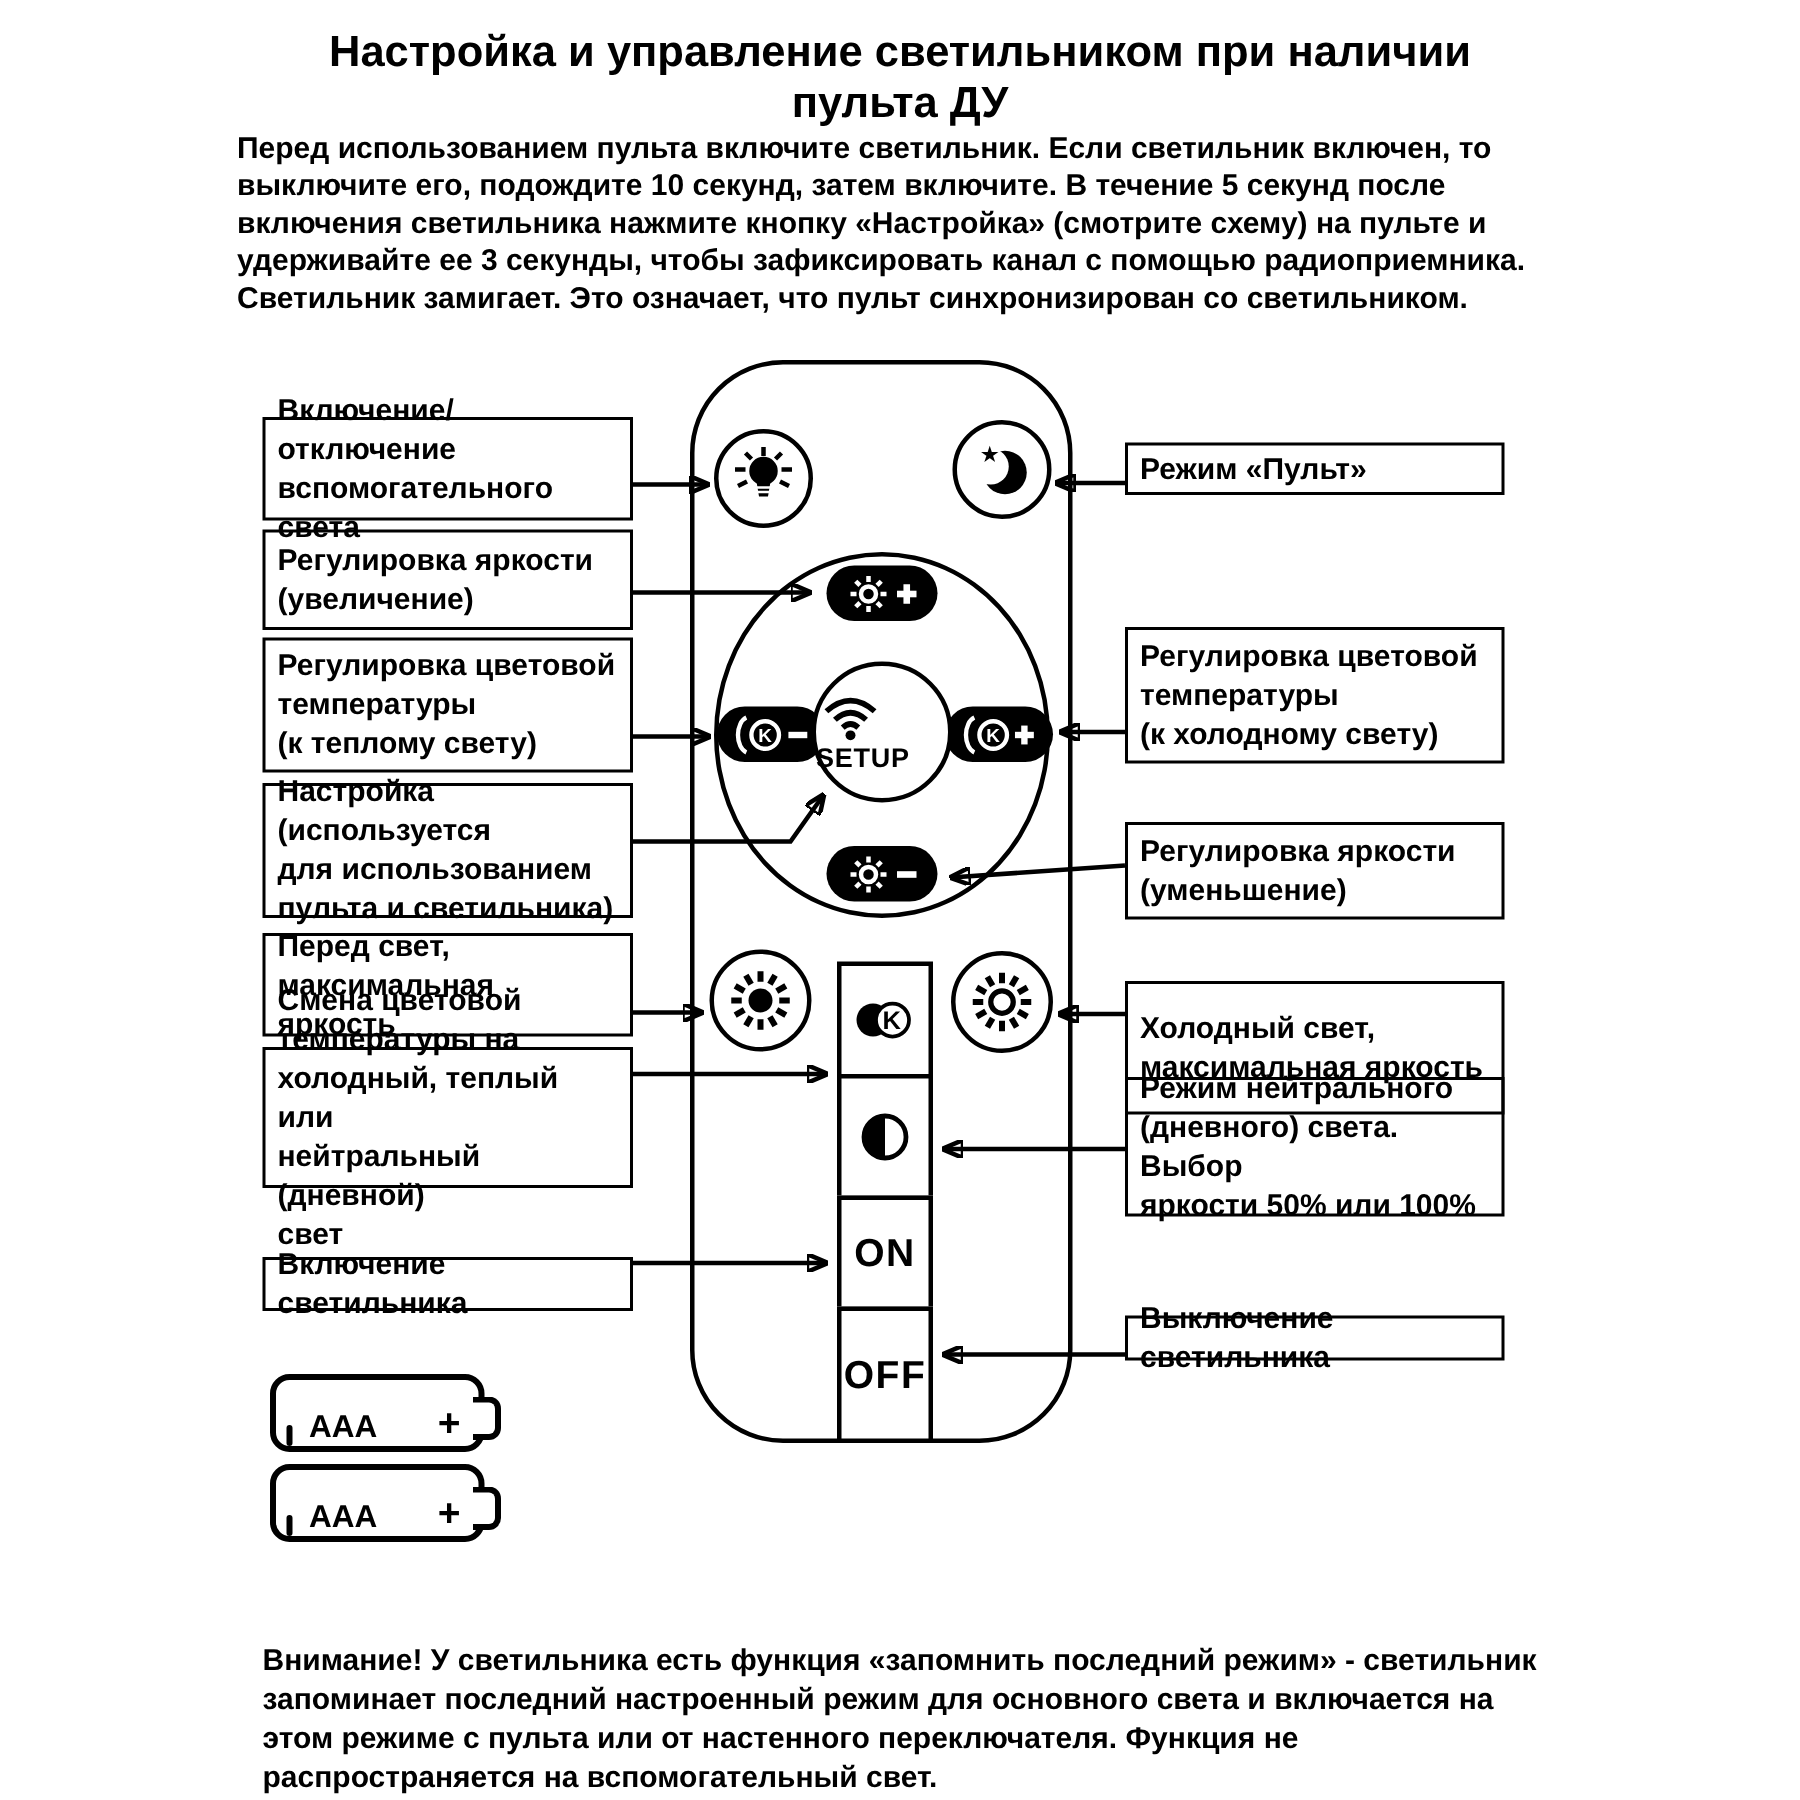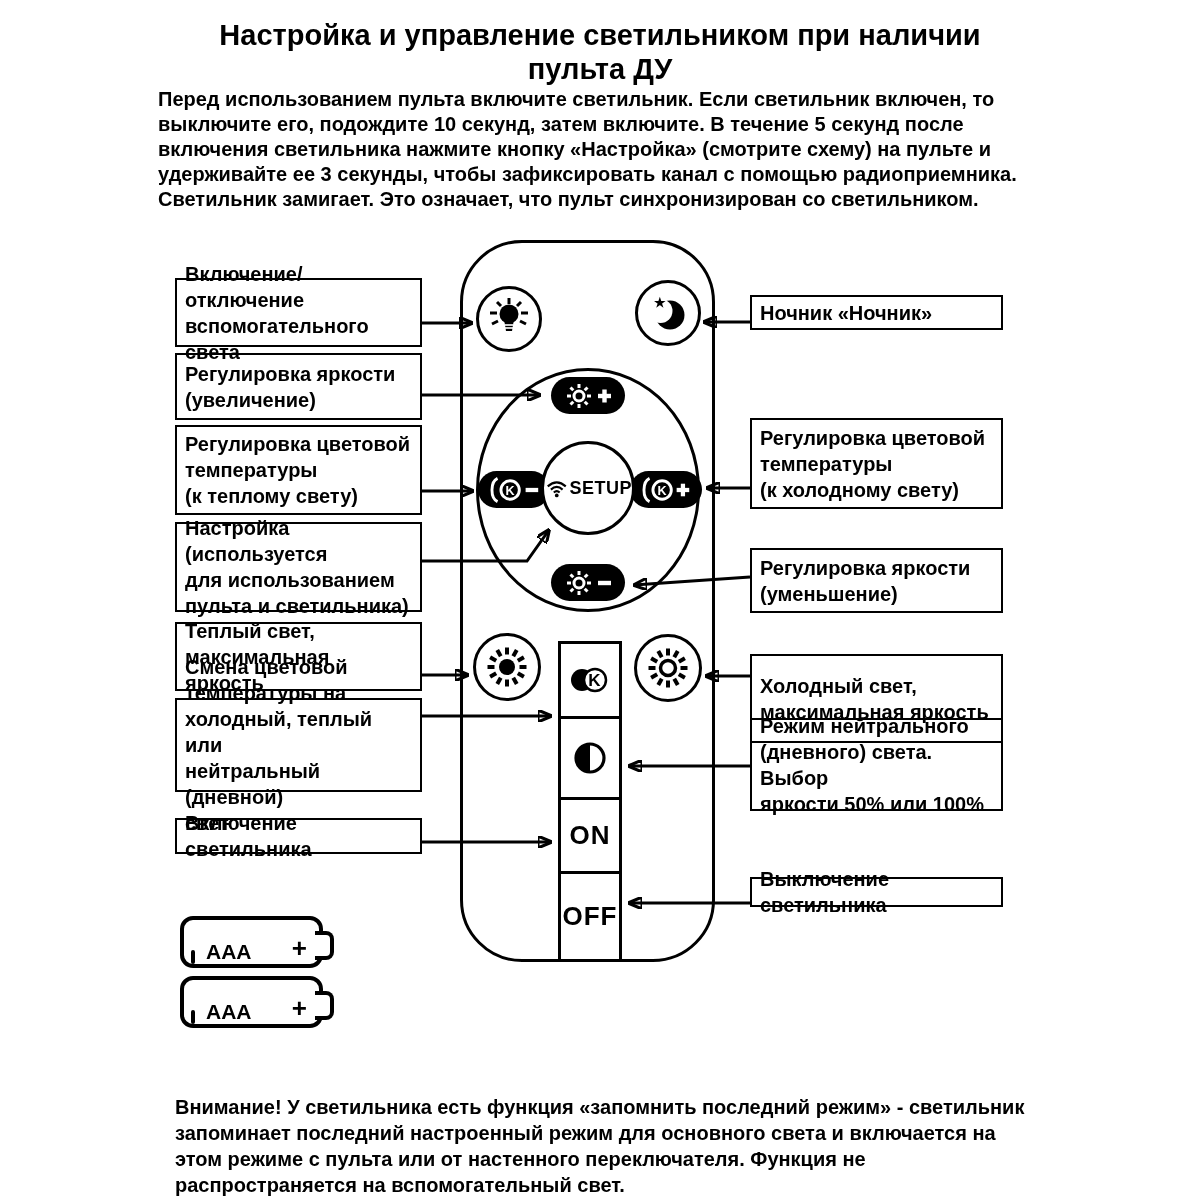--- a/index.html
+++ b/index.html
@@ -17,22 +17,22 @@
   .cr{left:750px;width:253px;}
   
   #remote-body{left:460px;top:240px;width:255px;height:722px;border:3.5px solid #000;
                border-radius:62px;box-sizing:border-box;background:#fff;}
   .circle-btn{border:3px solid #000;border-radius:50%;box-sizing:border-box;background:#fff;
               display:flex;align-items:center;justify-content:center;}
   #nav-oval{left:476px;top:368px;width:224px;height:244px;border:3.5px solid #000;
             border-radius:50%;box-sizing:border-box;background:#fff;}
   .pill{background:#000;border-radius:19px;display:flex;align-items:center;justify-content:center;}
   #setup-btn{left:541px;top:441px;width:94px;height:94px;border:3.5px solid #000;border-radius:50%;
-             box-sizing:border-box;background:#fff;display:flex;flex-direction:row;
-             align-items:center;justify-content:center;}
+             box-sizing:border-box;background:#fff;display:flex;flex-direction:column;
+             align-items:flex-start;justify-content:center;}
   #setup-label{font-size:18px;letter-spacing:0.5px;margin-top:1px;}
   #btn-column{left:558px;top:641px;width:64px;display:flex;flex-direction:column;}
   .col-cell{box-sizing:border-box;border:3px solid #000;background:#fff;display:flex;
             align-items:center;justify-content:center;font-size:26px;letter-spacing:1px;}
   .col-cell + .col-cell{margin-top:-3px;}
   
   .battery{left:180px;width:143px;height:52px;border:4.5px solid #000;border-radius:13px;
            box-sizing:border-box;background:#fff;display:flex;align-items:flex-end;}
   .battery .neg{width:4px;height:14px;background:#000;border-radius:2px;margin-left:7px;}
   .battery .type{font-size:21px;margin-left:11px;flex:1;}
@@ -54,30 +54,30 @@
   <div class="abs callout cl" style="top:278px;height:69px;">Включение/отключение
 вспомогательного света</div>
   <div class="abs callout cl" style="top:353px;height:67px;">Регулировка яркости
 (увеличение)</div>
   <div class="abs callout cl" style="top:425px;height:90px;">Регулировка цветовой
 температуры
 (к теплому свету)</div>
   <div class="abs callout cl" style="top:522px;height:90px;">Настройка (используется
 для использованием
 пульта и светильника)</div>
-  <div class="abs callout cl" style="top:622px;height:69px;">Теплый свет,
+  <div class="abs callout cl" style="top:622px;height:69px;">Перед свет,
 максимальная яркость</div>
   <div class="abs callout cl" style="top:698px;height:94px;">Смена цветовой
 температуры на
 холодный, теплый или
 нейтральный (дневной)
 свет</div>
-  <div class="abs callout cl" style="top:818px;height:36px;">Включение светильника</div>
-
-  <div class="abs callout cr" style="top:295px;height:35px;">Ночник «Ночник»</div>
+  <div class="abs callout cl" style="top:838px;height:36px;">Включение светильника</div>
+
+  <div class="abs callout cr" style="top:295px;height:35px;">Режим «Пульт»</div>
   <div class="abs callout cr" style="top:418px;height:91px;">Регулировка цветовой
 температуры
 (к холодному свету)</div>
   <div class="abs callout cr" style="top:548px;height:65px;">Регулировка яркости
 (уменьшение)</div>
   <div class="abs callout cr" style="top:654px;height:89px;">Холодный свет,
 максимальная яркость</div>
   <div class="abs callout cr" style="top:718px;height:93px;">Режим нейтрального
 (дневного) света. Выбор
 яркости 50% или 100%</div>

